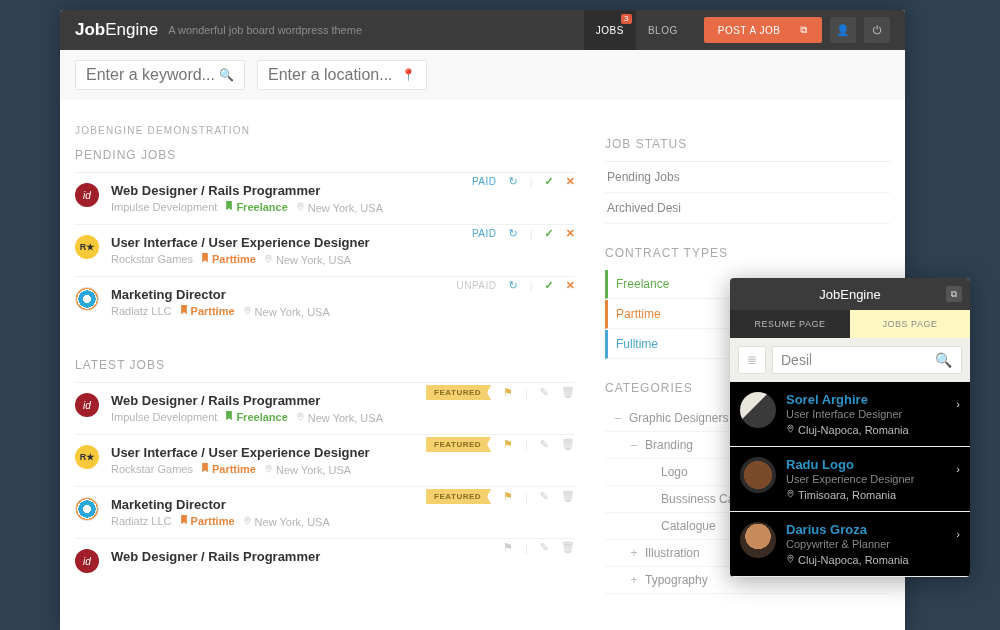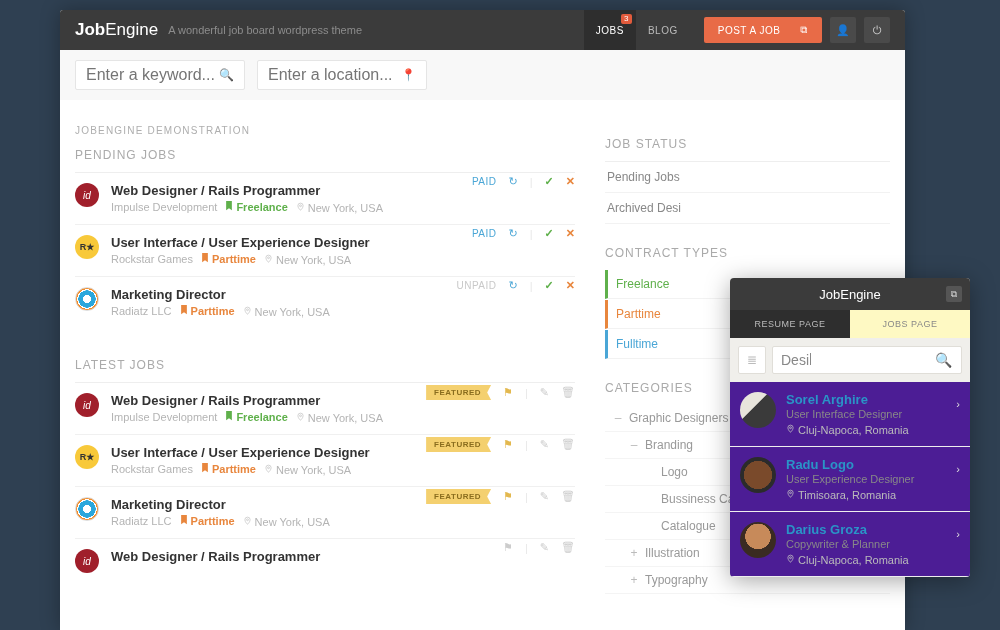--- a/index.html
+++ b/index.html
@@ -70,21 +70,21 @@
   .m-top .pop{position:absolute;right:8px;top:8px;width:16px;height:16px;background:#555;border-radius:2px;display:flex;align-items:center;justify-content:center;font-size:9px;color:#ddd}
   .m-tabs{display:flex;background:#2e2e2e}
   .m-tab{flex:1;text-align:center;font-size:9px;padding:9px 0;letter-spacing:.5px;color:#bbb;cursor:pointer}
   .m-tab.active{background:#fef9c3;color:#888}
   .m-searchrow{display:flex;gap:6px;padding:8px}
   .m-menu{width:28px;height:28px;background:#fff;border:1px solid #e0ded8;border-radius:2px;display:flex;align-items:center;justify-content:center;color:#bbb;font-size:12px}
   .m-search{flex:1;background:#fff;border:1px solid #e0ded8;border-radius:2px;height:28px;display:flex;align-items:center;padding:0 8px;justify-content:space-between}
   .m-search span{color:#888;font-size:14px}
   .m-search .caret{position:relative}
   .m-search .caret::after{content:"";position:absolute;right:-2px;top:1px;width:1px;height:12px;background:#888}
-  .m-list{background:#4c1d95}
+  .m-list{background:#000000}
   .m-item{display:flex;align-items:flex-start;padding:10px 10px;border-bottom:1px solid #eee;gap:10px;position:relative}
   .avatar{width:36px;height:36px;border-radius:50%;flex-shrink:0;background:#ccc}
   .avatar.a1{background:linear-gradient(135deg,#e8e5dc 40%,#3a3a3a 41%)}
   .avatar.a2{background:radial-gradient(circle,#7a4a2b 55%,#2b2b2b 56%)}
   .avatar.a3{background:radial-gradient(circle at 50% 40%,#c78a5a 45%,#3a2b22 46%)}
   .m-name{color:#2a94c7;font-size:13px;font-weight:600}
   .m-role{color:#888;font-size:11px;margin:1px 0 3px}
   .m-loc{color:#bbb;font-size:11px;display:flex;align-items:center;gap:3px}
   .m-chev{position:absolute;right:10px;top:16px;color:#ddd;font-size:11px}
 </style>

